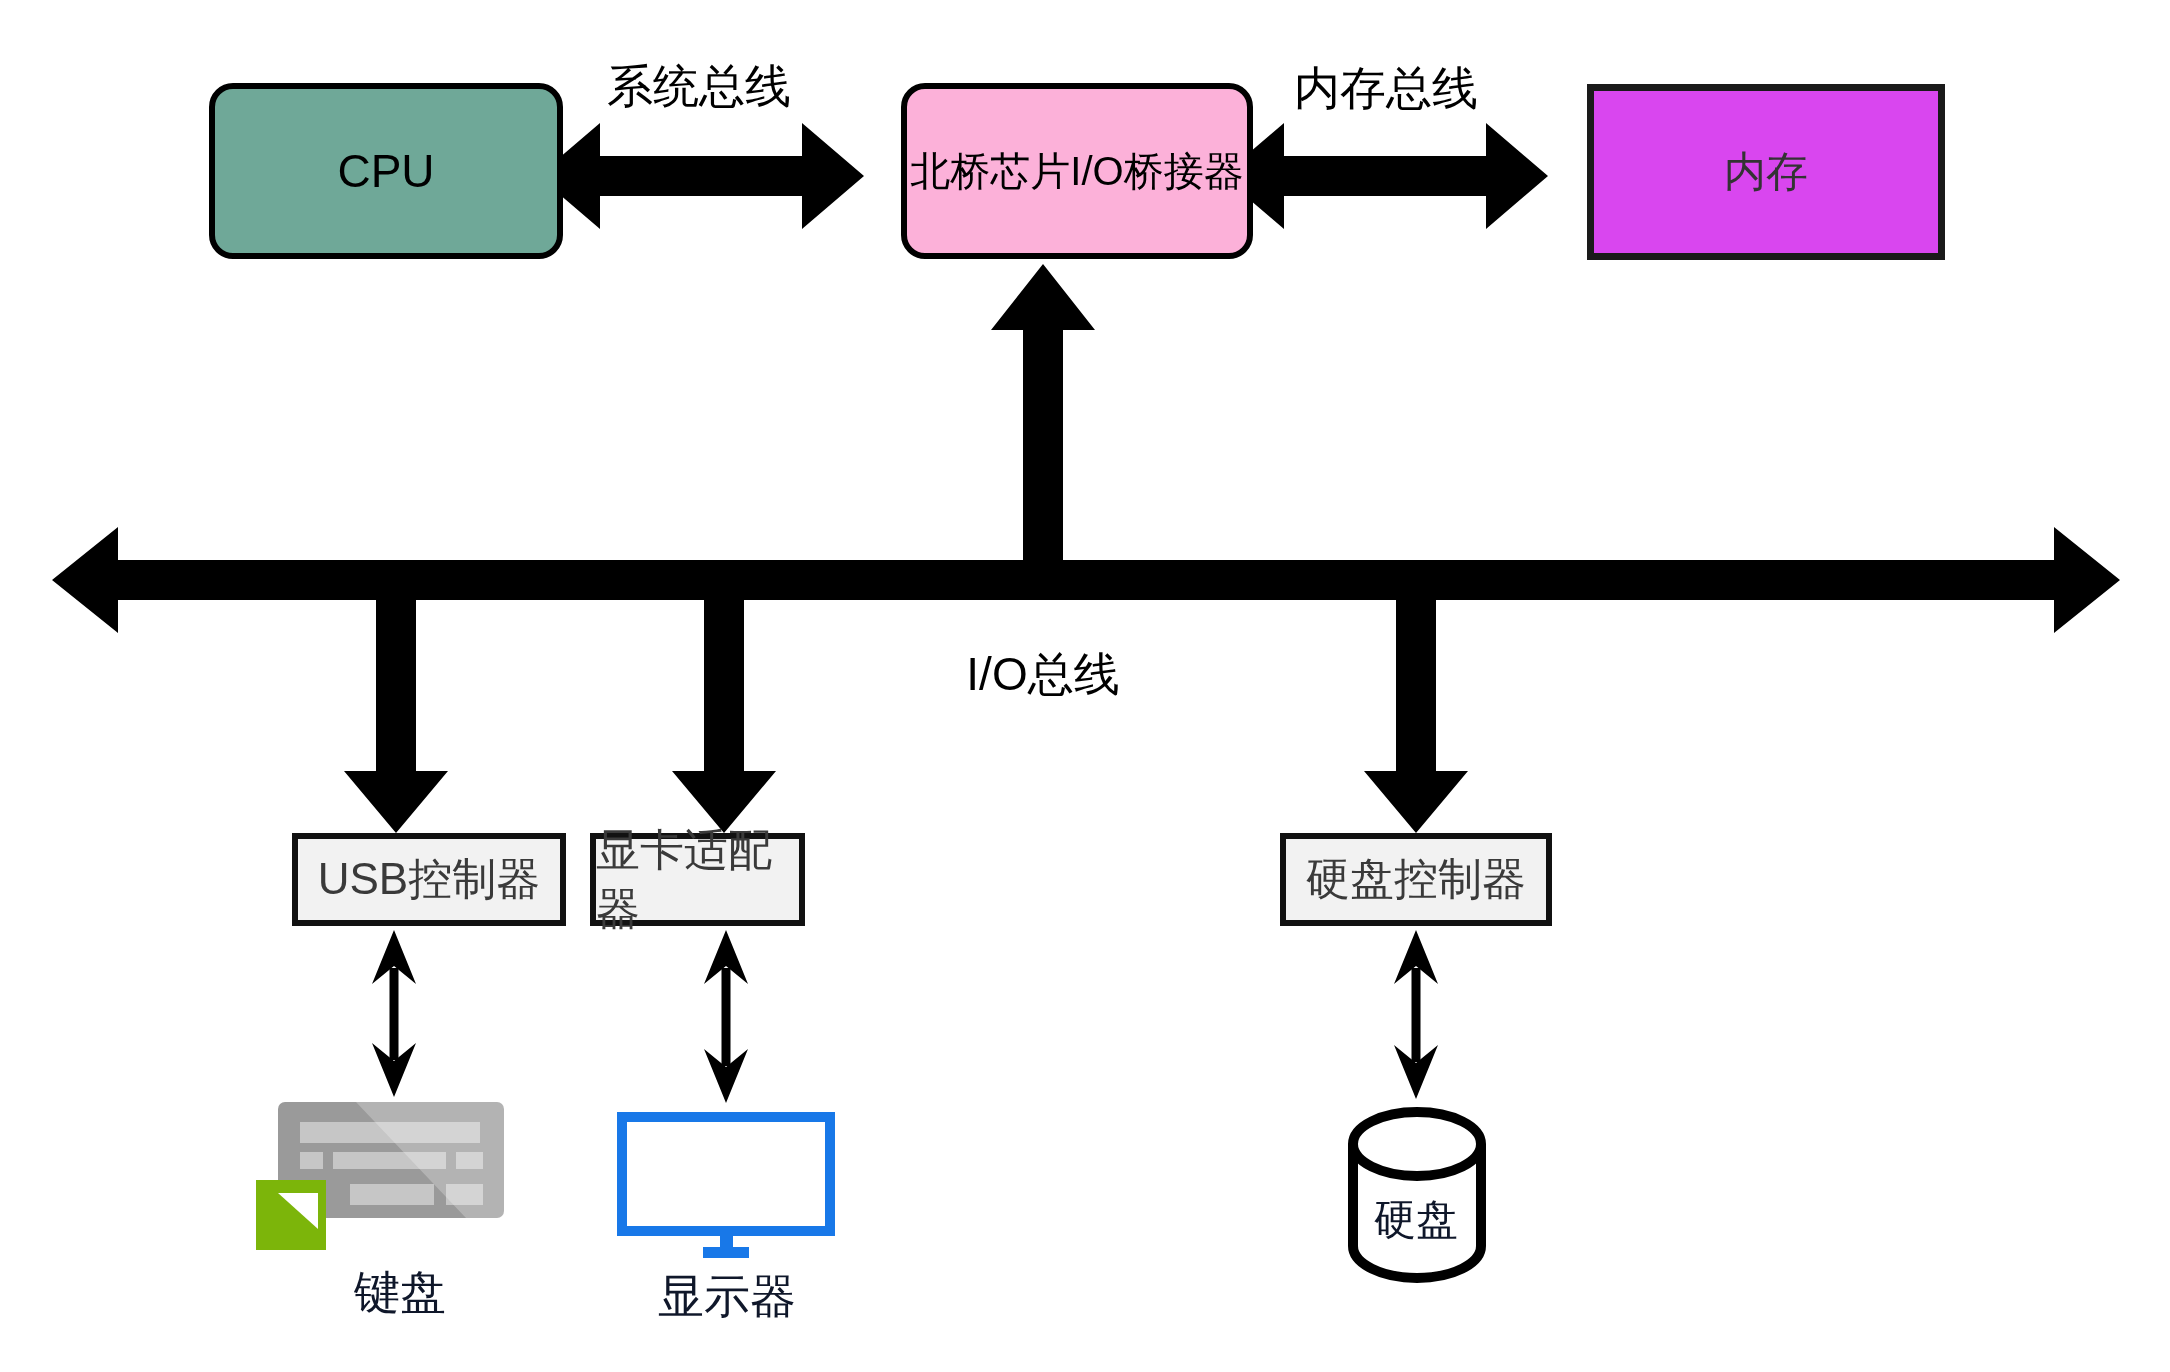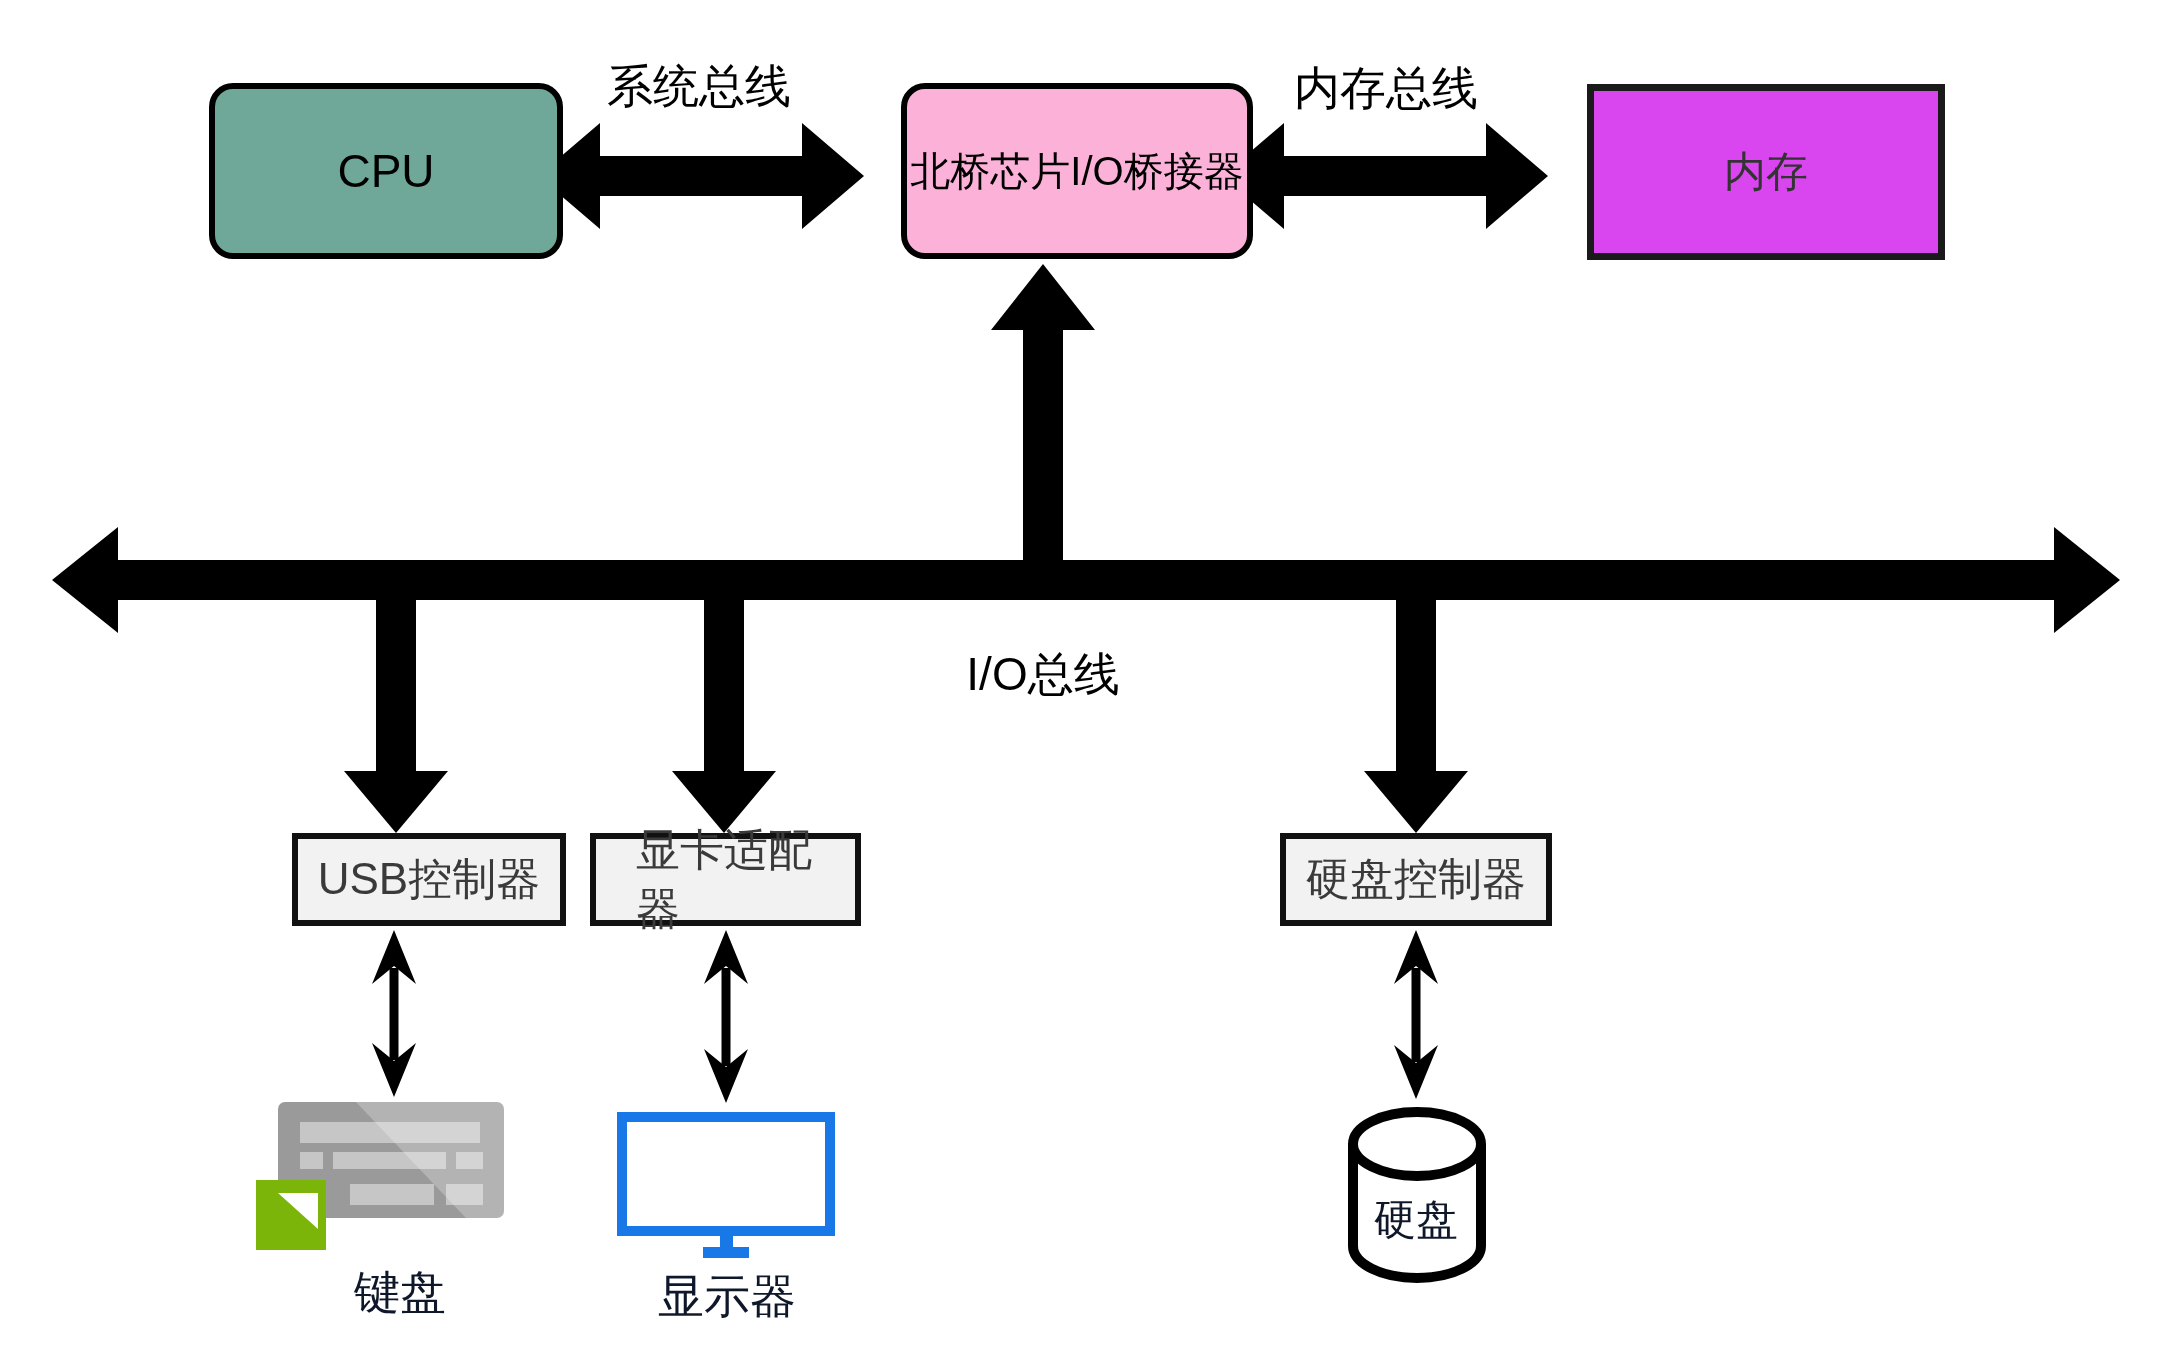--- a/index.html
+++ b/index.html
@@ -61,21 +61,21 @@
     background: #F2F2F2;
     border: 6px solid #111;
     box-sizing: border-box;
     display: flex;
     align-items: center;
     justify-content: center;
     font-size: 44px;
     color: #3A3A3A;
   }
   .controller-usb  { left: 256px;  width: 274px; margin-left: 36px; }
-  .controller-gfx  { left: 590px;  width: 271px; padding-left: 40px; }
+  .controller-gfx  { left: 590px;  width: 215px; }
   .controller-disk { left: 1280px; width: 272px; }
   .bus-label {
     position: absolute;
     font-size: 46px;
     color: #000;
     white-space: nowrap;
     transform: translateX(-50%);
   }
   .lbl-system { left: 699px;  top: 56px; }
   .lbl-membus { left: 1386px; top: 58px; }

